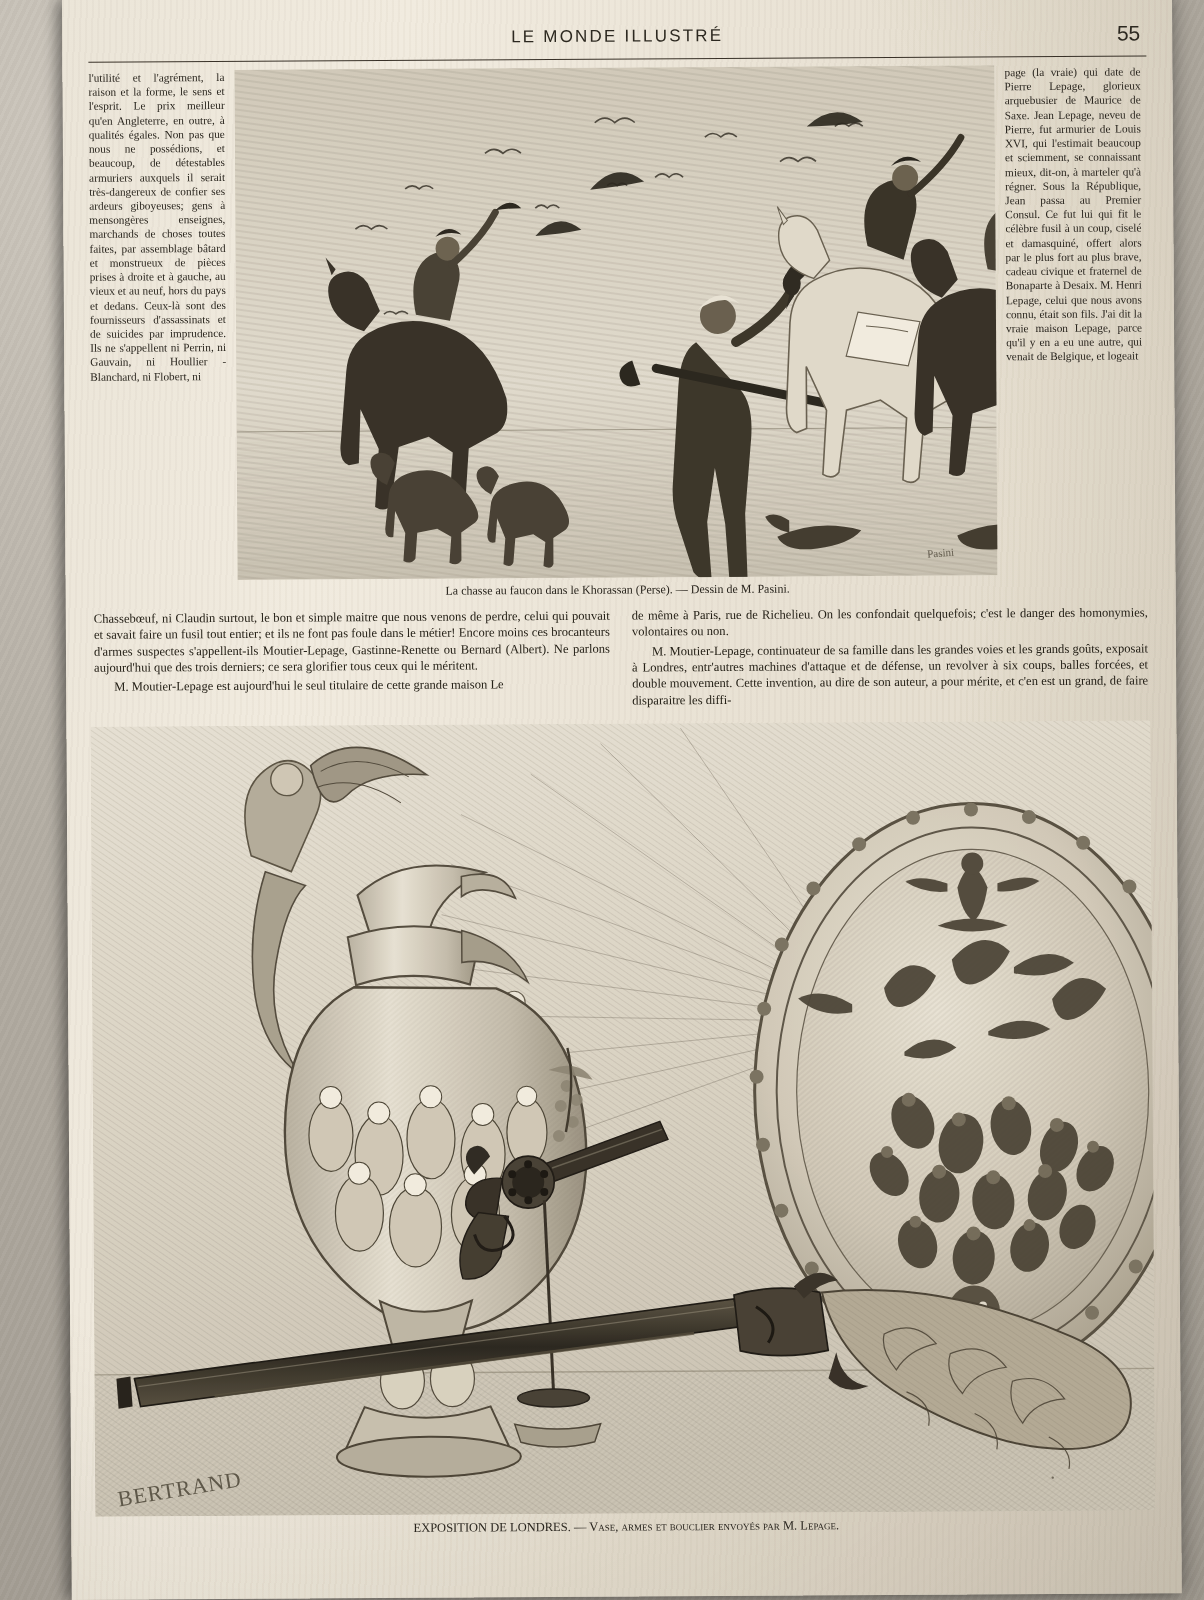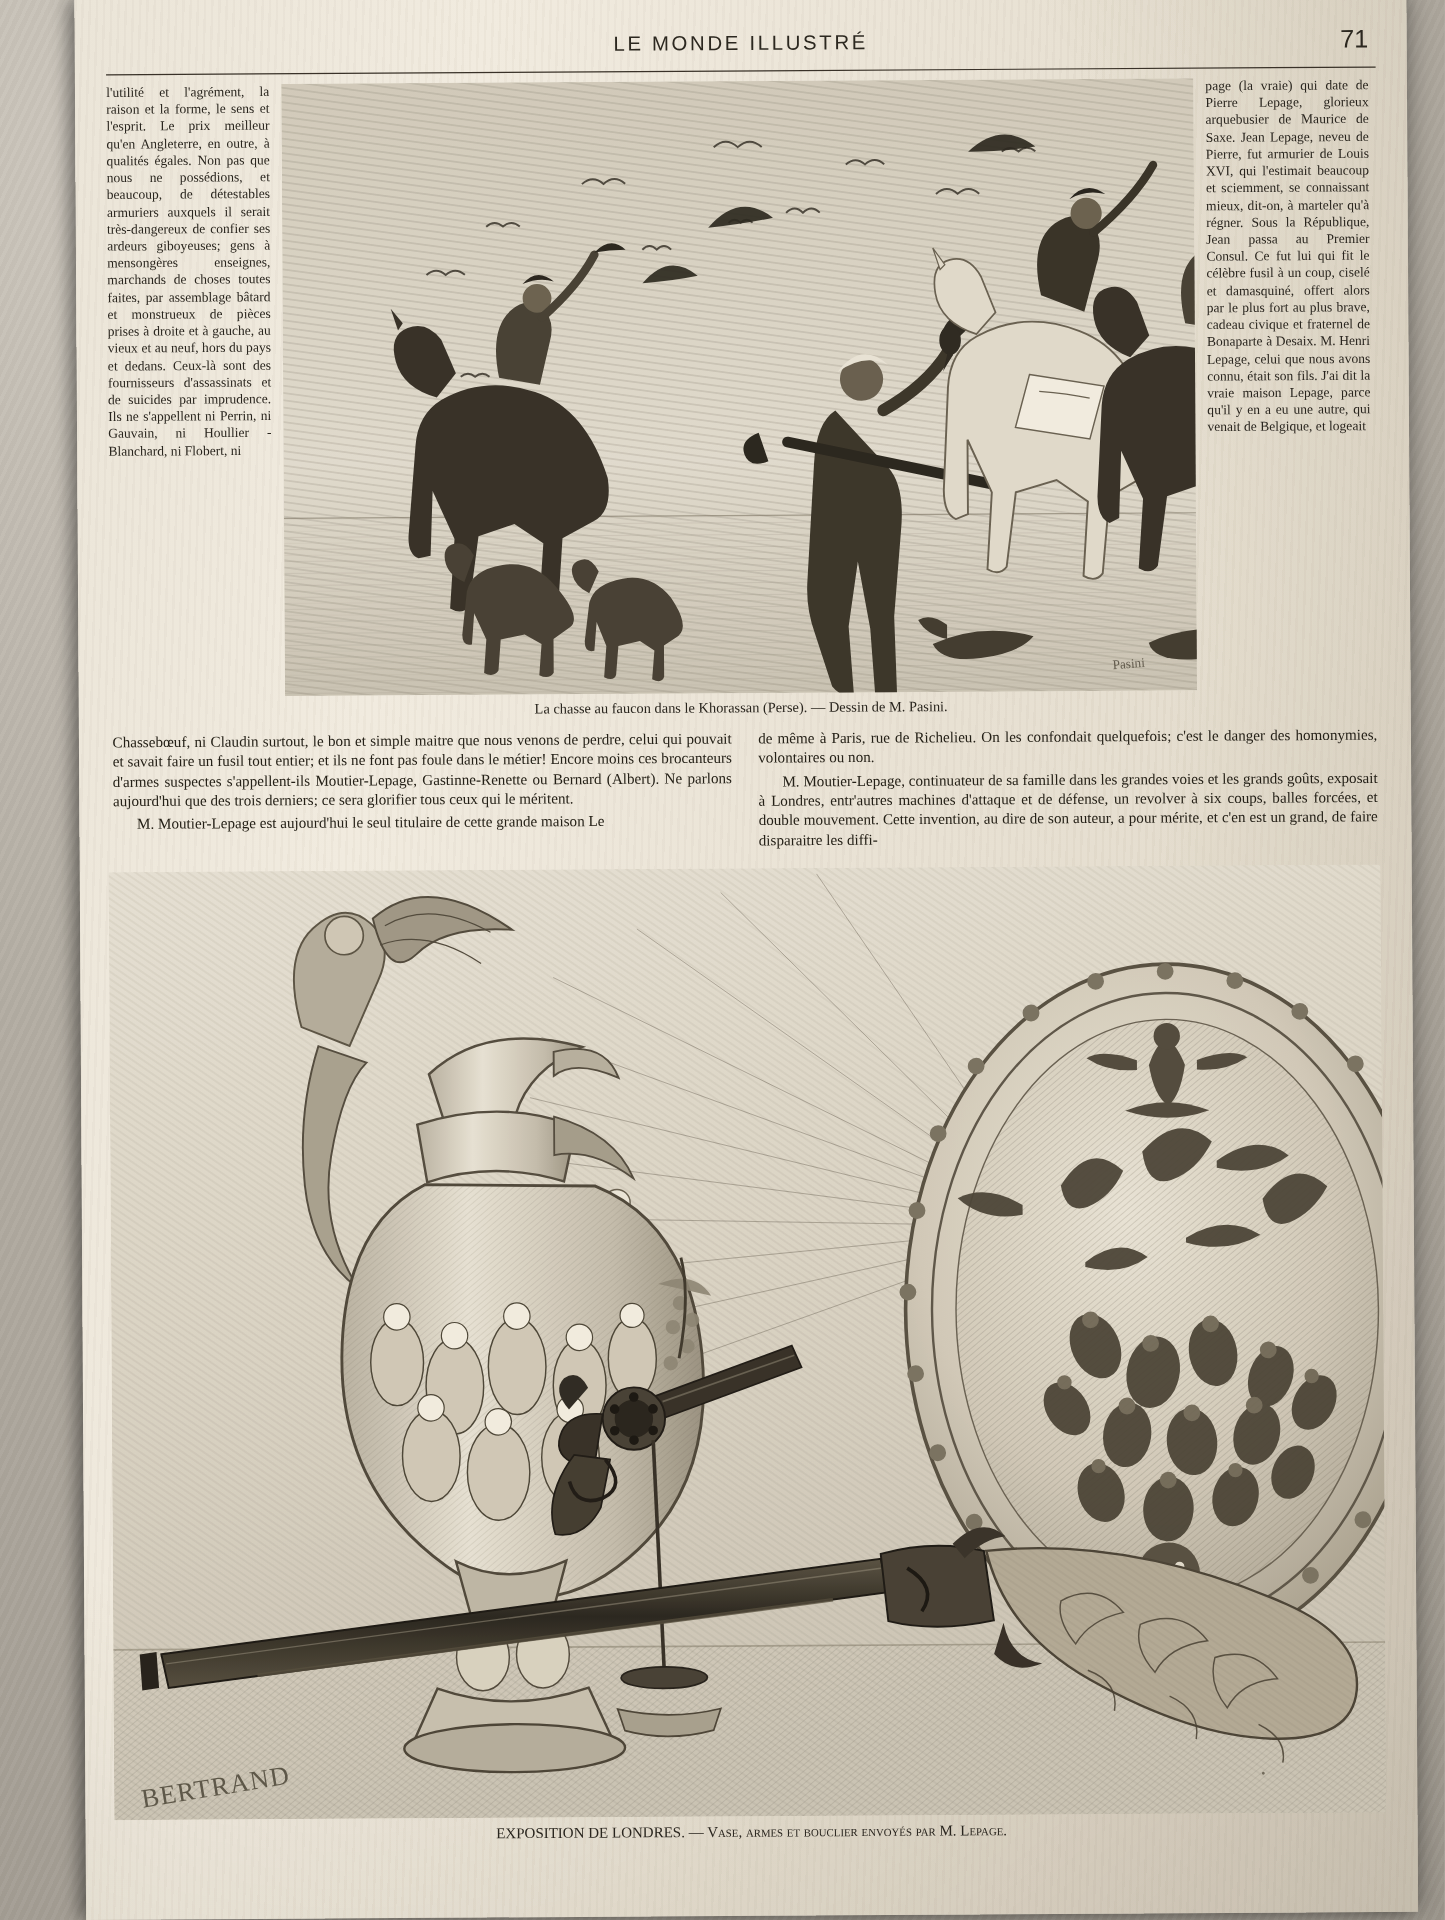--- a/index.html
+++ b/index.html
@@ -112,21 +112,21 @@
 </head>
 <body>
 
 <div class="desk"></div>
 
 <div class="page">
  <div class="inner">
 
   <div class="masthead">
     <div class="mast-title">LE MONDE ILLUSTRÉ</div>
-    <div class="mast-page">71</div>
+    <div class="mast-page">55</div>
   </div>
 
   <div class="top">
 
     <div class="col-narrow">
       <p>l'utilité et l'agrément, la raison et la forme, le sens et l'esprit. Le prix meilleur qu'en Angleterre, en outre, à qualités égales. Non pas que nous ne possédions, et beaucoup, de détestables armuriers auxquels il serait très-dangereux de confier ses ardeurs giboyeuses; gens à mensongères enseignes, marchands de choses toutes faites, par assemblage bâtard et monstrueux de pièces prises à droite et à gauche, au vieux et au neuf, hors du pays et dedans. Ceux-là sont des fournisseurs d'assassinats et de suicides par imprudence. Ils ne s'appellent ni Perrin, ni Gauvain, ni Houllier - Blanchard, ni Flobert, ni</p>
     </div>
 
     <div class="fig-top">
       <svg class="engrave" viewBox="0 0 760 510" width="760" height="510">

